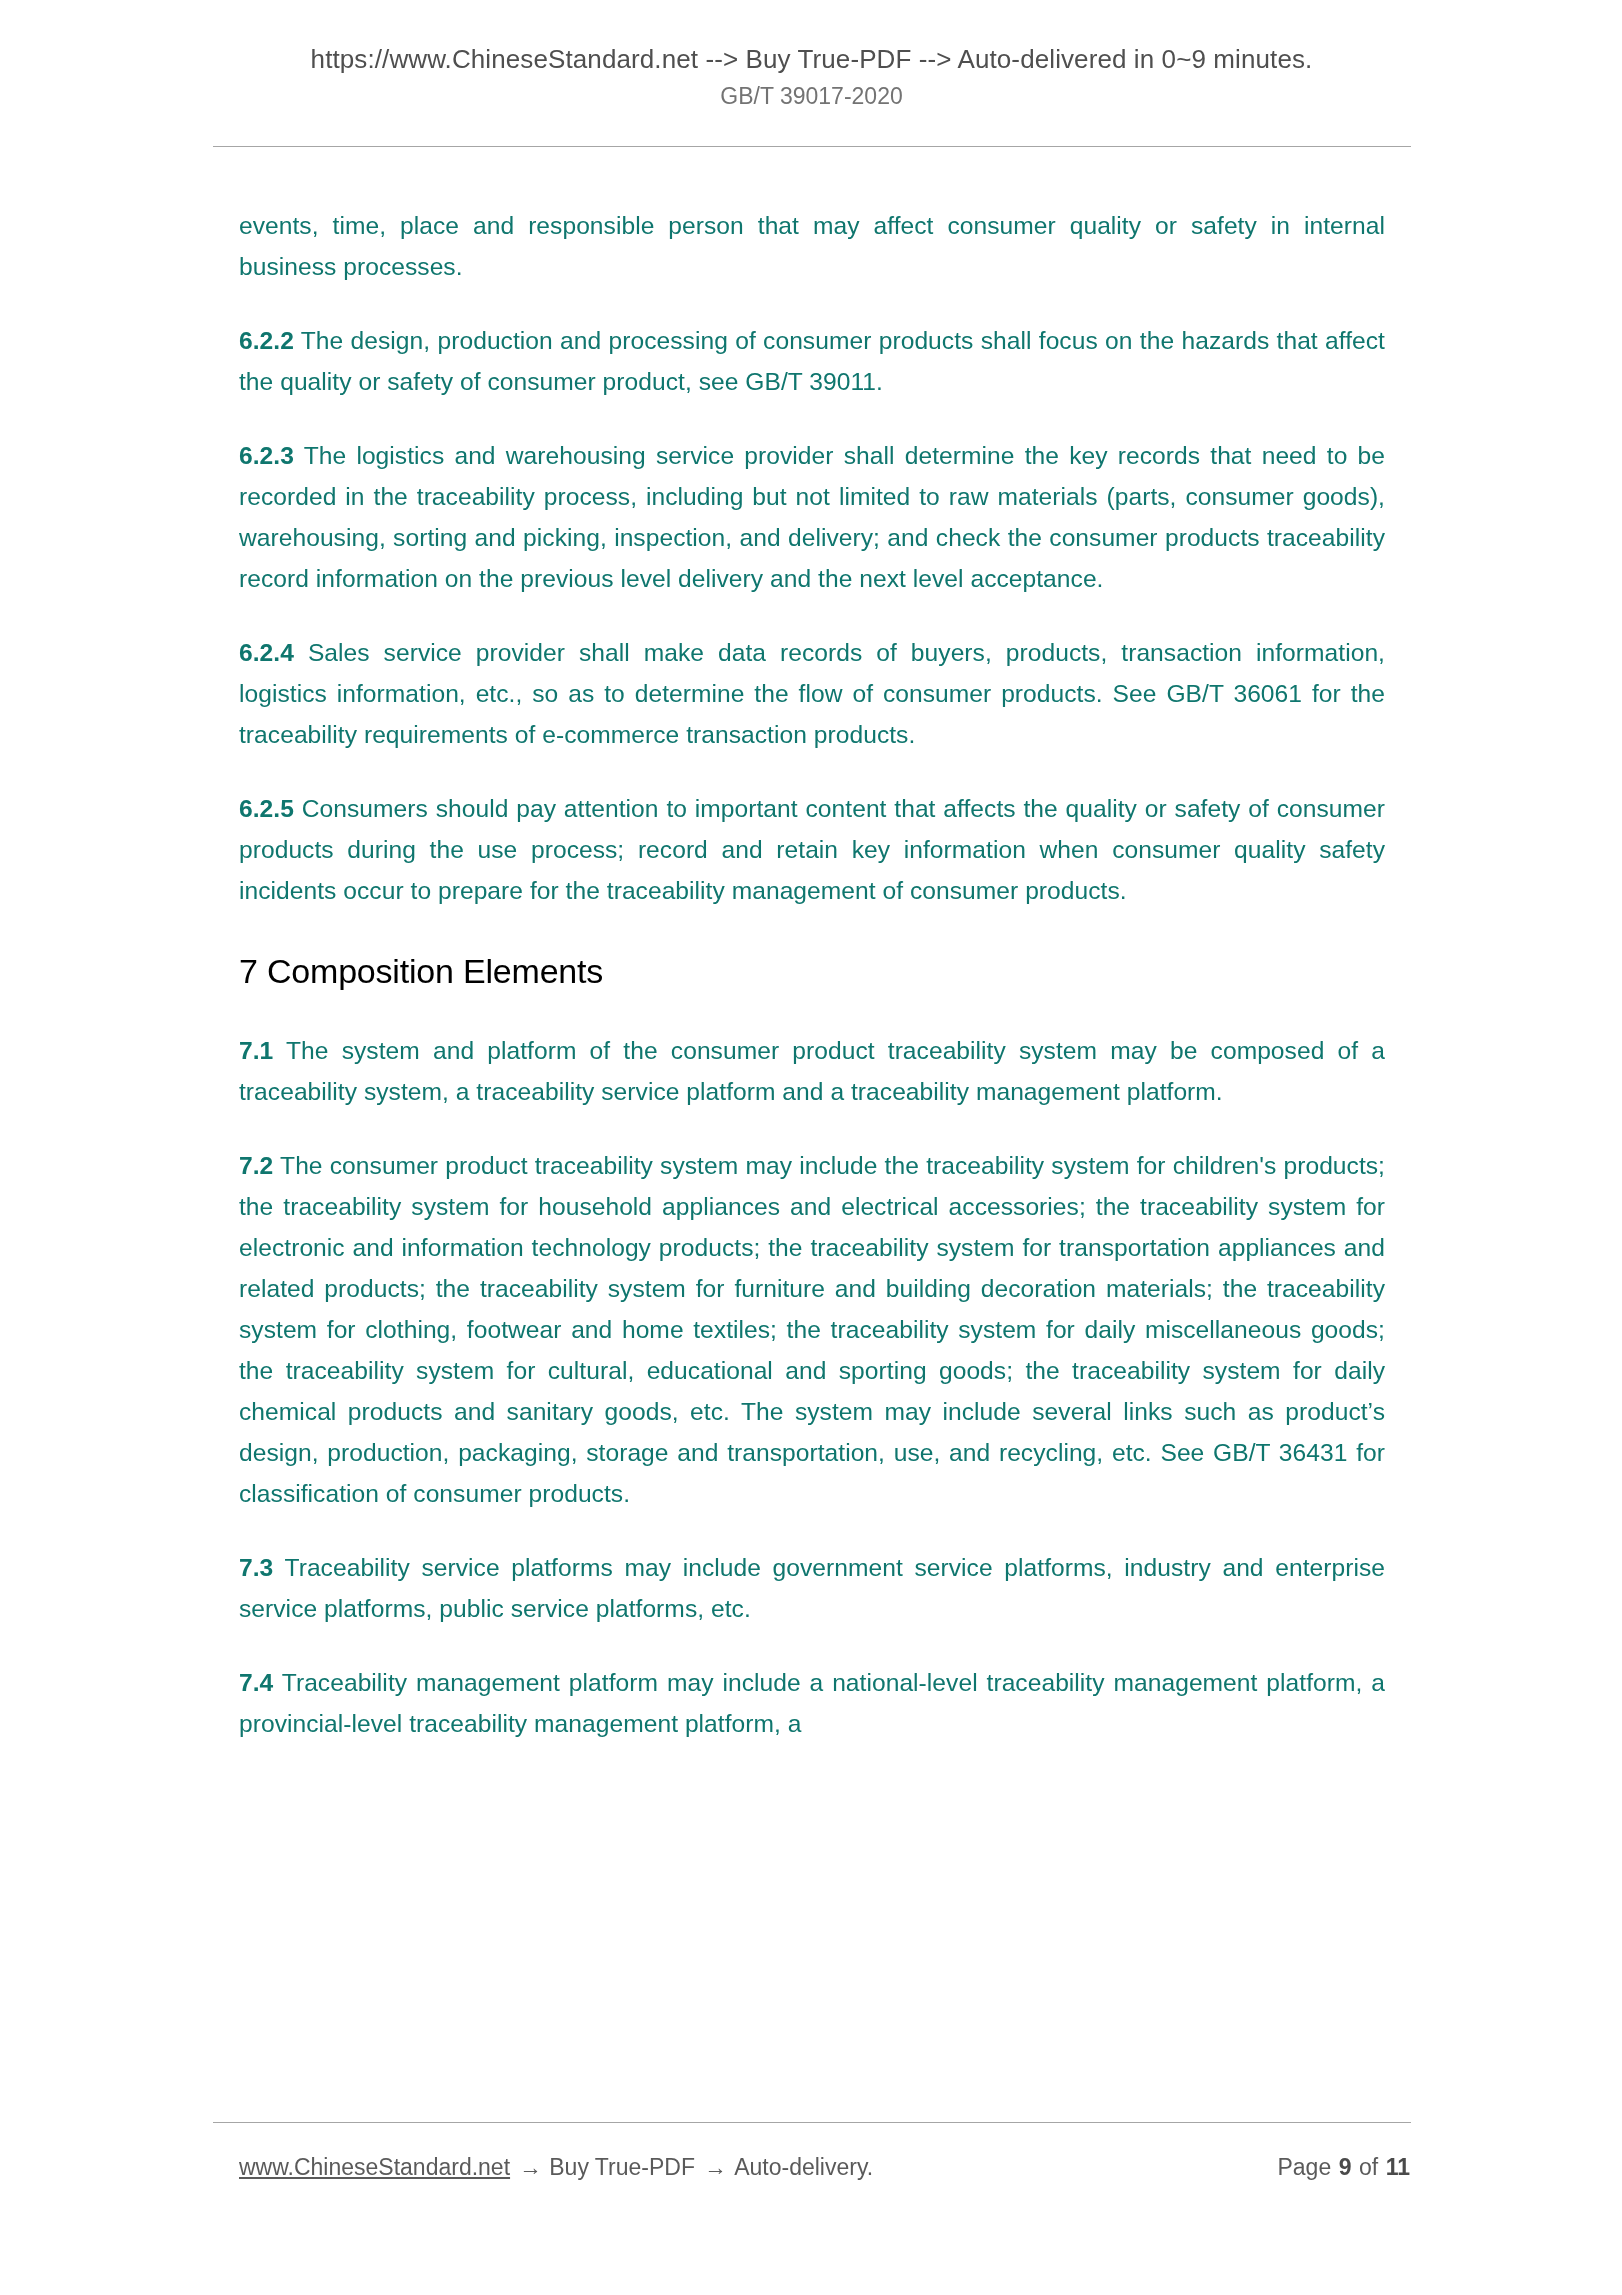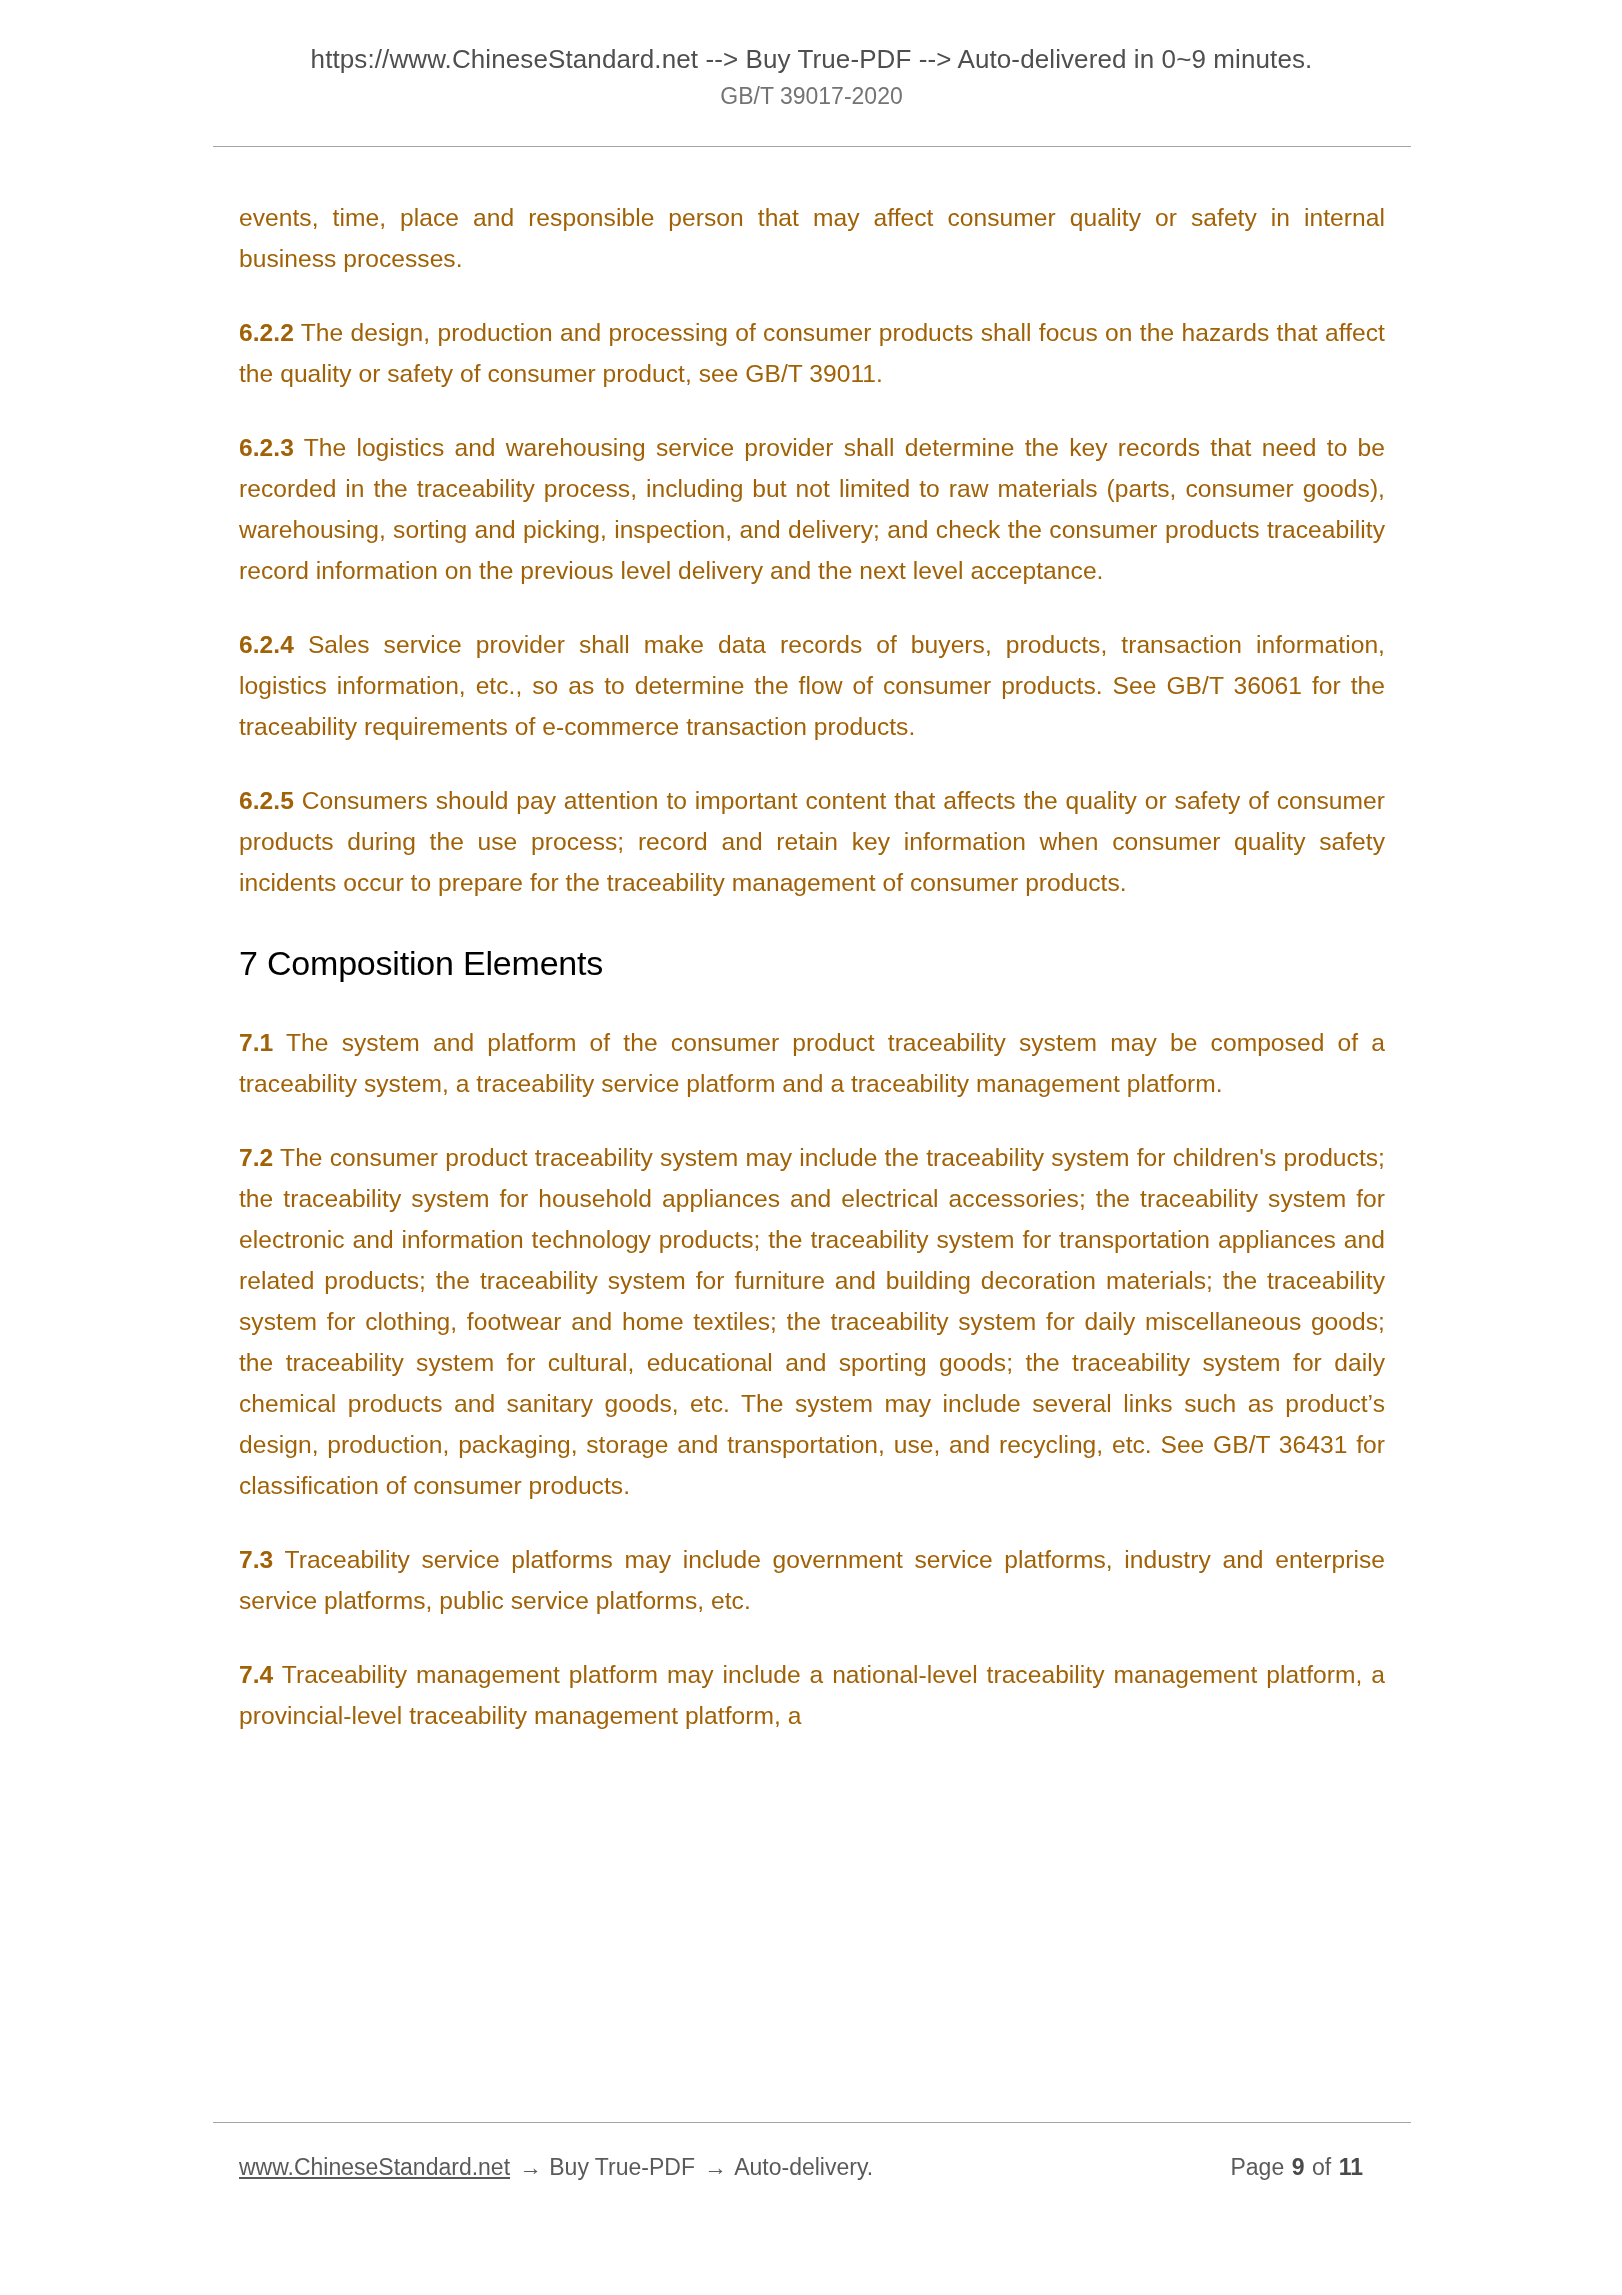--- a/index.html
+++ b/index.html
@@ -54,24 +54,24 @@
 
   
   .content {
     position: absolute;
     top: 190px;
     left: 239px;
     width: 1146px;
   }
 
   p.para {
-    margin: 7px 0 33px 0;
+    margin: 15px 0 33px 0;
     font-size: 24.6px;
     line-height: 41px;
-    color: #a16207;
+    color: #0f766e;
     text-align: justify;
     text-justify: inter-word;
     letter-spacing: 0.04px;
   }
   p.para:last-child { margin-bottom: 0; }
 
   .num {
     font-weight: bold;
   }
 
@@ -123,21 +123,20 @@
     color: #5a5a5a;
   }
   .footer-arrow {
     display: inline-block;
     margin: 0 7.5px 0 9.2px;
     font-size: 22.5px;
   }
   .footer-seg { }
   .footer-right {
     margin-left: auto;
-    margin-right: 47px;
     color: #5a5a5a;
   }
   .footer-right b {
     font-weight: bold;
     color: #4a4a4a;
   }
   .pg-sp { display: inline-block; width: 7.5px; }
 </style>
 </head>
 <body>

